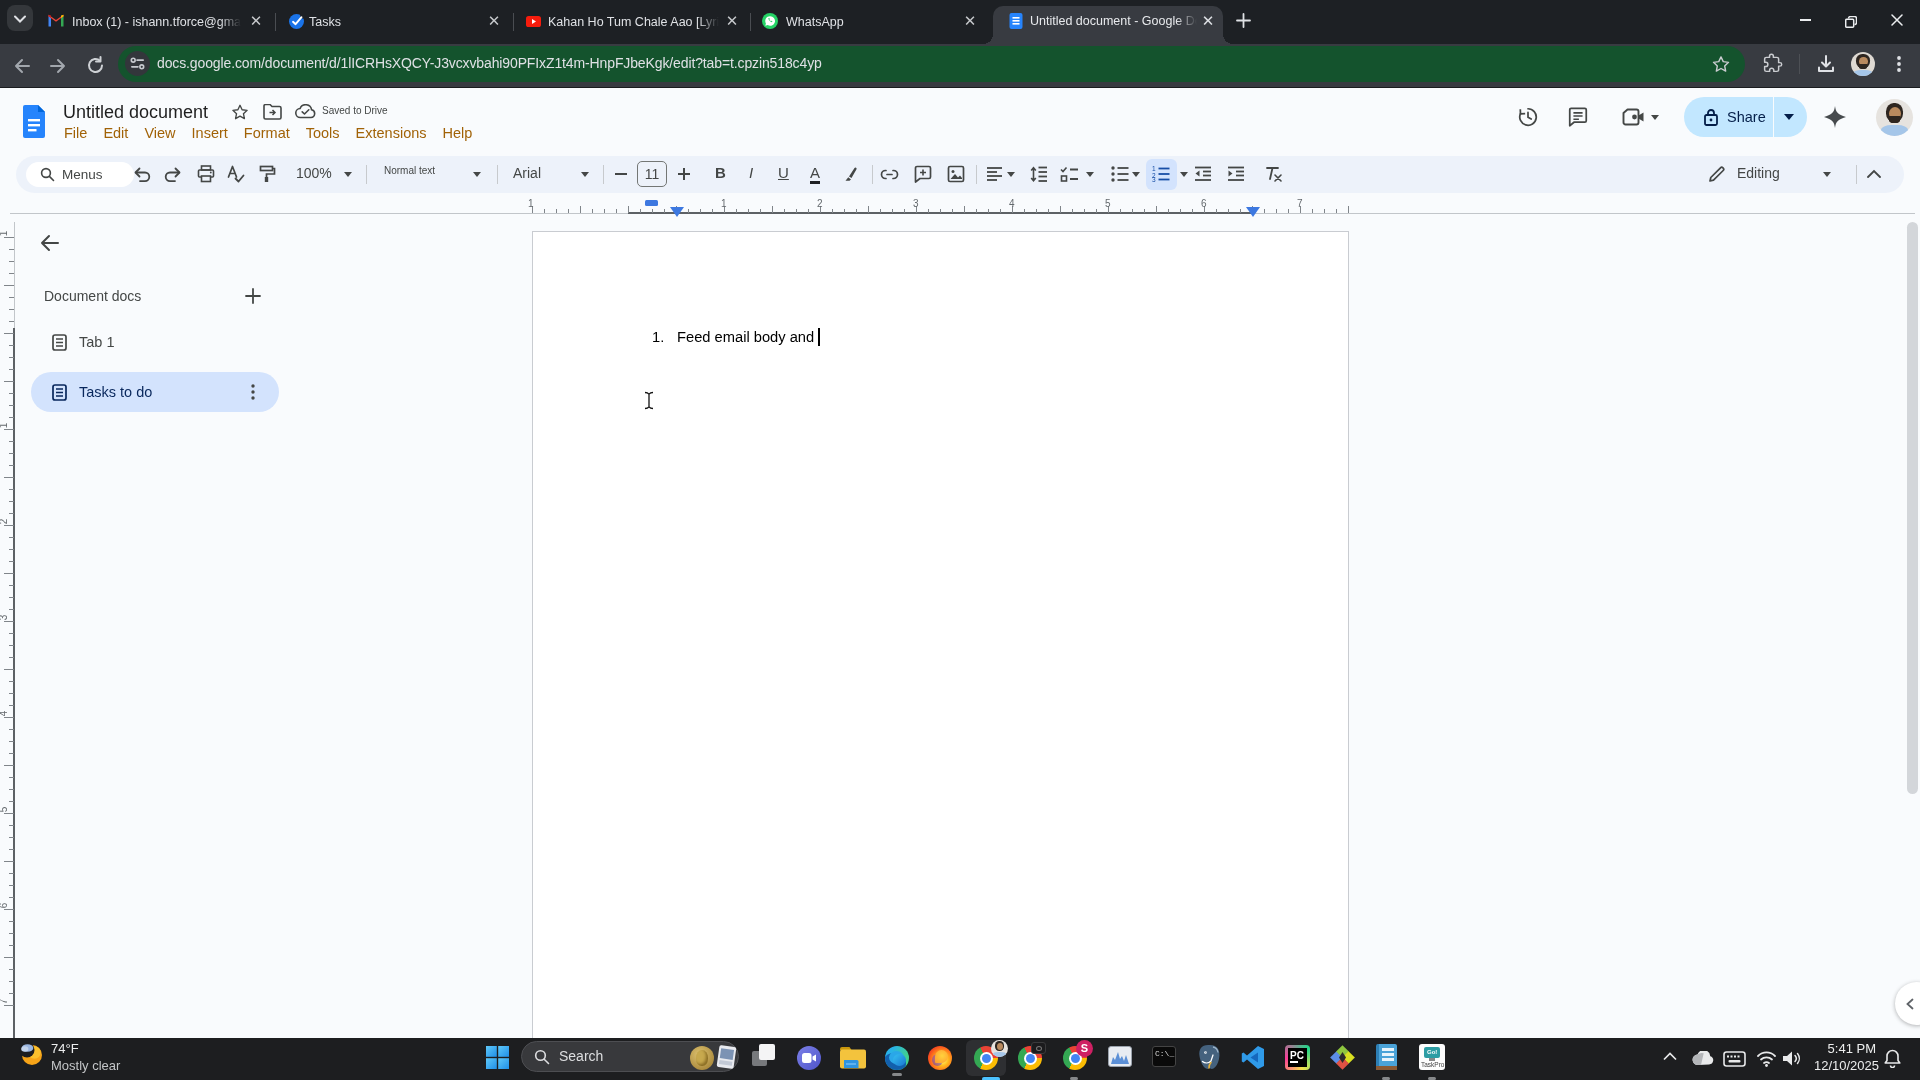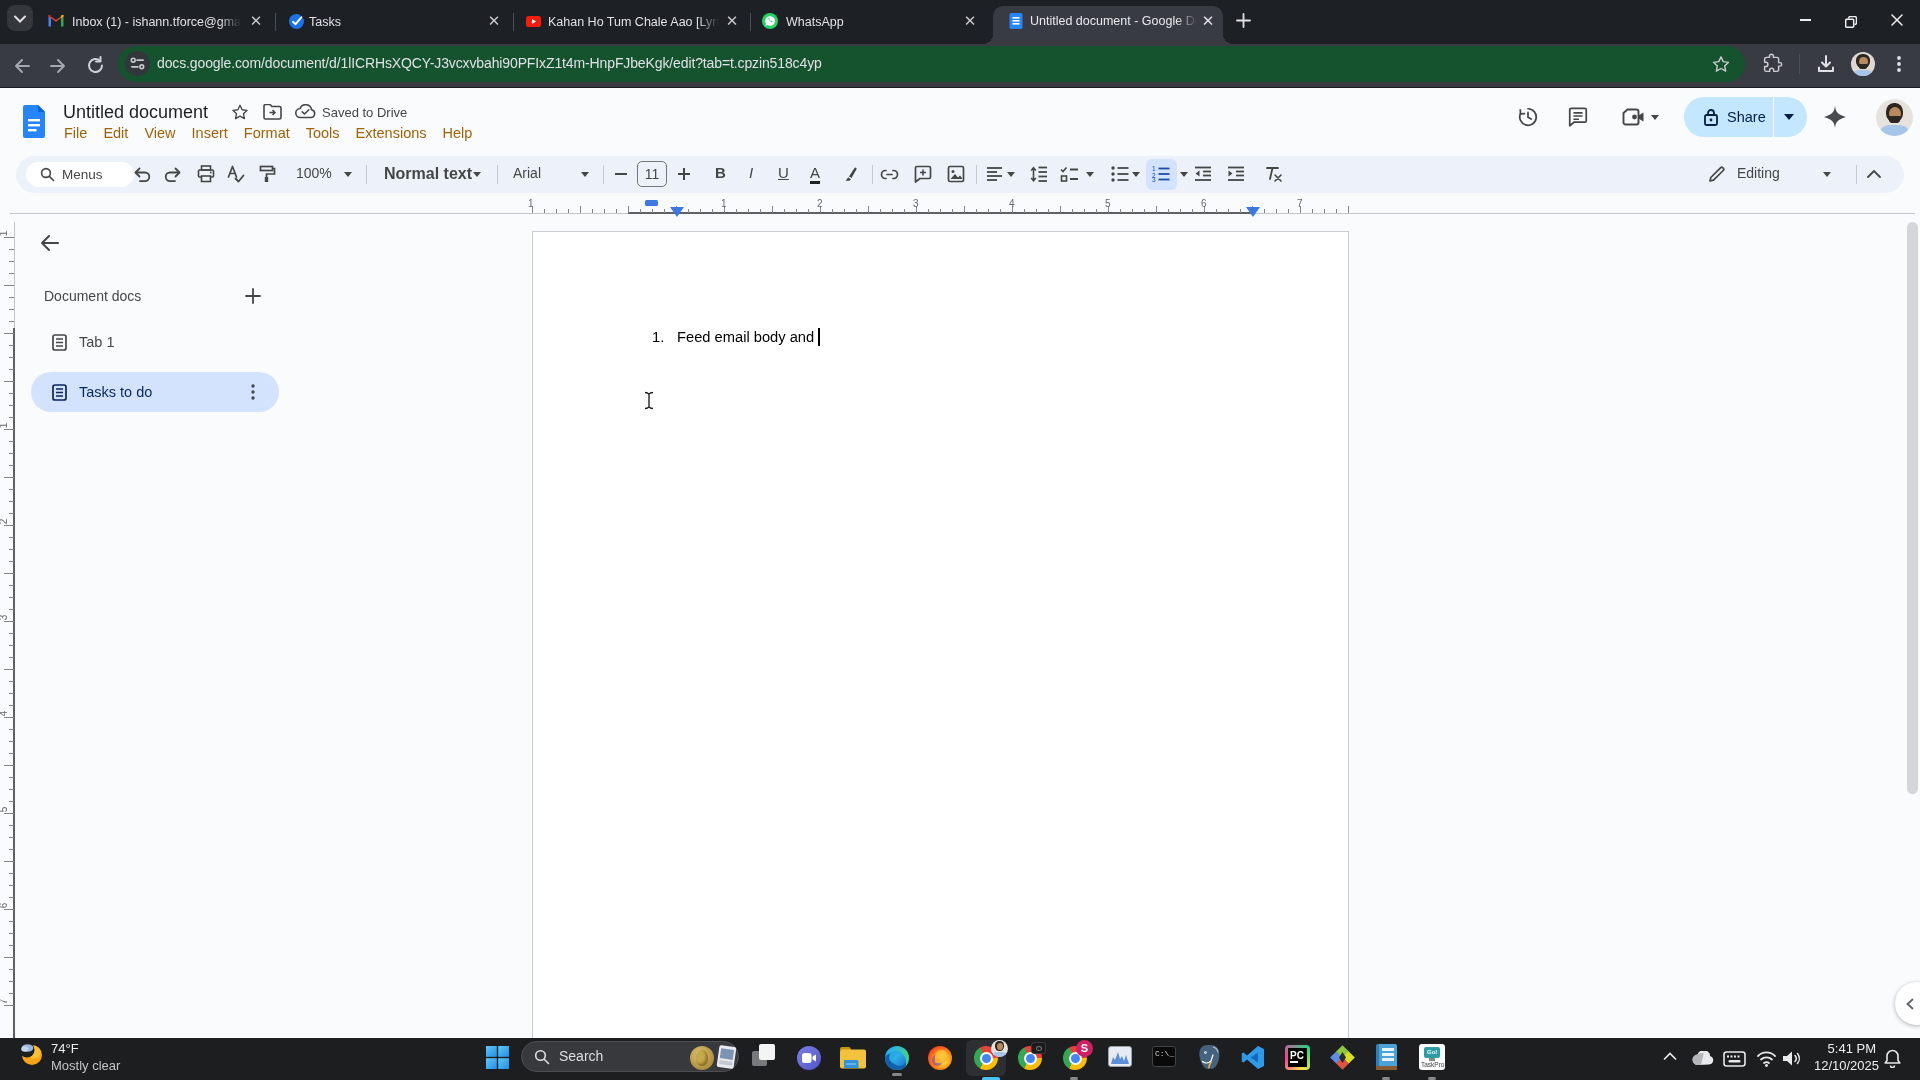--- a/index.html
+++ b/index.html
@@ -181,21 +181,21 @@
 
     <svg class="abs" style="left:263px;top:16px" width="19" height="16" viewBox="0 0 19 16">
       <path d="M1 2 a1.5 1.5 0 0 1 1.5 -1.5 h4.5 l2 2 h7.5 a1.5 1.5 0 0 1 1.5 1.5 v9.5 a1.5 1.5 0 0 1 -1.5 1.5 h-14 a1.5 1.5 0 0 1 -1.5 -1.5 Z" fill="none" stroke="#444746" stroke-width="1.6"></path>
       <path d="M6.5 8.5 h5 M9.5 6 l2.5 2.5 l-2.5 2.5" stroke="#444746" stroke-width="1.5" fill="none"></path>
     </svg>
 
     <svg class="abs" style="left:295px;top:16px" width="21" height="15" viewBox="0 0 21 15">
       <path d="M5.5 13.5 a4.5 4.5 0 0 1 -0.4 -9 a6 6 0 0 1 11.5 1.3 a3.9 3.9 0 0 1 -0.7 7.7 Z" fill="none" stroke="#444746" stroke-width="1.6"></path>
       <path d="M7.2 7.8 L9.5 10 L13.8 5.8" stroke="#444746" stroke-width="1.6" fill="none" stroke-linecap="round" stroke-linejoin="round"></path>
     </svg>
-    <div class="abs" style="left:322px;top:17px;font-size:13px;color:#444746;">Saved to Drive</div>
+    <div class="abs" style="left:322px;top:17px;font-size:10px;color:#444746;">Saved to Drive</div>
     <div id="menurow"><span>File</span><span>Edit</span><span>View</span><span>Insert</span><span>Format</span><span>Tools</span><span>Extensions</span><span>Help</span></div>
 
     <svg class="abs" style="left:1517px;top:18px" width="22" height="22" viewBox="0 0 24 24">
         <path d="M12 3 a9 9 0 1 1 -8.2 5.3" fill="none" stroke="#444746" stroke-width="1.9" stroke-linecap="round"></path>
         <path d="M3.6 3.5 L3.8 8.6 L8.9 8.4" fill="none" stroke="#444746" stroke-width="1.9" stroke-linejoin="round"></path>
         <path d="M12 7 V12.2 L15.5 14.2" fill="none" stroke="#444746" stroke-width="1.9" stroke-linecap="round"></path>
       </svg>
     <svg class="abs" style="left:1567px;top:18px" width="22" height="22" viewBox="0 0 24 24">
         <path d="M3 4 a1.5 1.5 0 0 1 1.5 -1.5 h15 a1.5 1.5 0 0 1 1.5 1.5 v12 a1.5 1.5 0 0 1 -1.5 1.5 H8 L3 21.5 Z" fill="none" stroke="#444746" stroke-width="1.9" stroke-linejoin="round"></path>
         <path d="M7 7.5 H17 M7 11 H17 M7 14.5 H13" stroke="#444746" stroke-width="1.7"></path>
@@ -265,21 +265,21 @@
     <svg class="abs" style="left:243px;top:9px" width="17" height="18" viewBox="0 0 17 18">
         <rect x="1.5" y="1.5" width="12" height="4" fill="none" stroke="#444746" stroke-width="1.7"></rect>
         <path d="M13.5 3.5 H15.5 V9 H7.5 V12" fill="none" stroke="#444746" stroke-width="1.7"></path>
         <rect x="5.8" y="12" width="3.4" height="5" fill="#444746"></rect>
       </svg>
     <div class="abs" style="left:280px;top:9px;font-size:14px;color:#444746;">100%</div>
     <div class="abs" style="left:328px;top:16px;">
         <div class="caret"></div>
       </div>
     <div class="tsep" style="left:350px;"></div>
-    <div class="abs" style="left:368px;top:9px;font-size:16px;color:#444746;font-weight:bold;">Normal text</div>
+    <div class="abs" style="left:368px;top:9px;font-size:10px;color:#444746;">Normal text</div>
     <div class="abs" style="left:457px;top:16px;">
         <div class="caret"></div>
       </div>
     <div class="tsep" style="left:481px;"></div>
     <div class="abs" style="left:497px;top:9px;font-size:14px;color:#444746;">Arial</div>
     <div class="abs" style="left:565px;top:16px;">
         <div class="caret"></div>
       </div>
     <div class="tsep" style="left:587px;"></div>
     <div class="abs" style="left:599px;top:17px;width:12px;height:2px;background:#444746;"></div>

